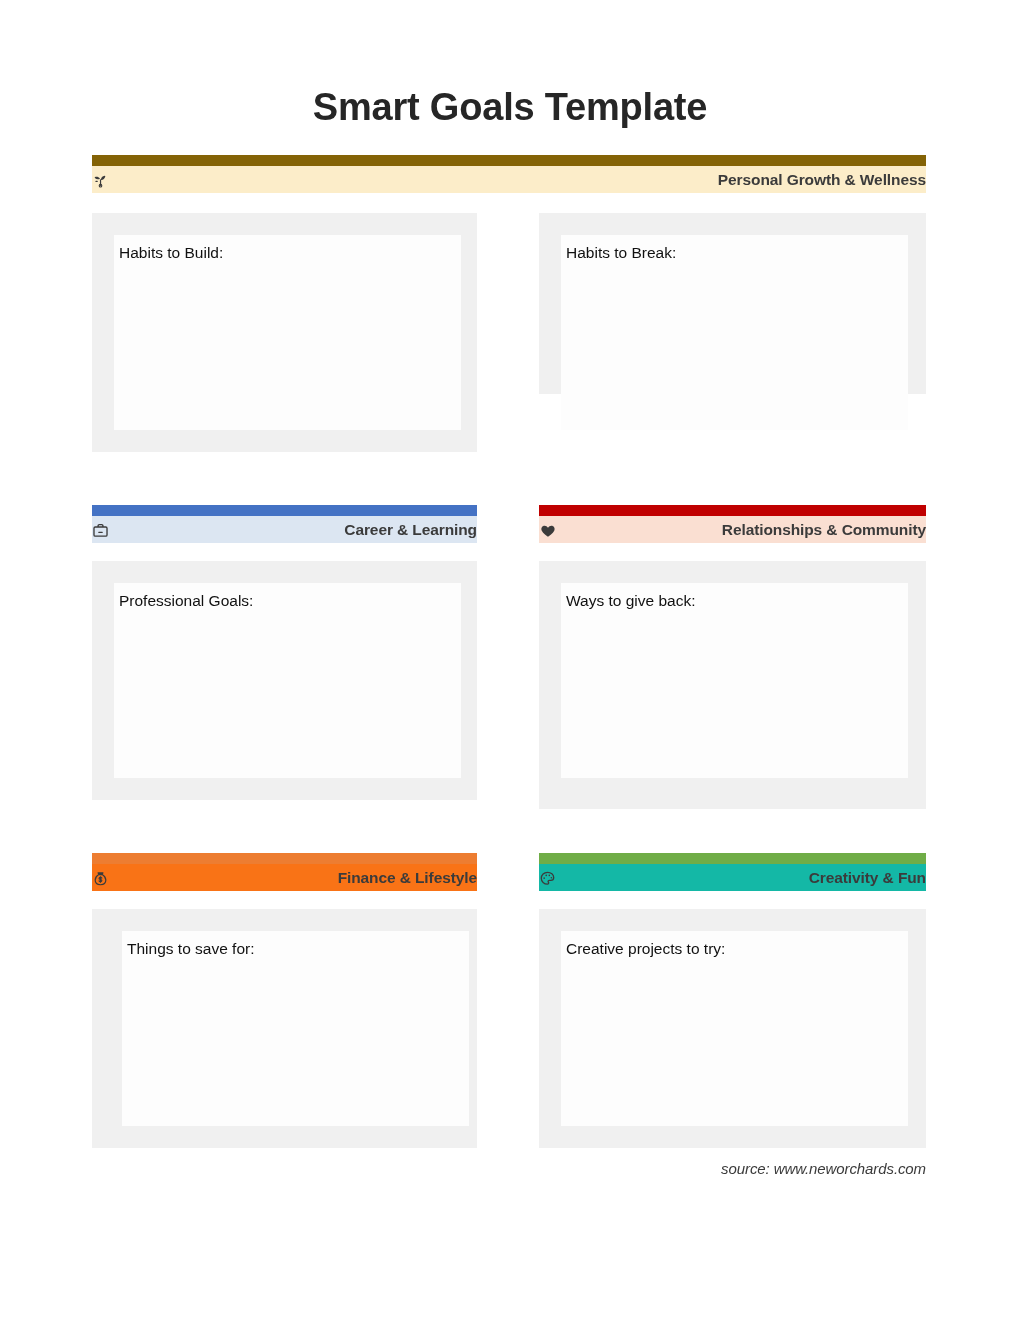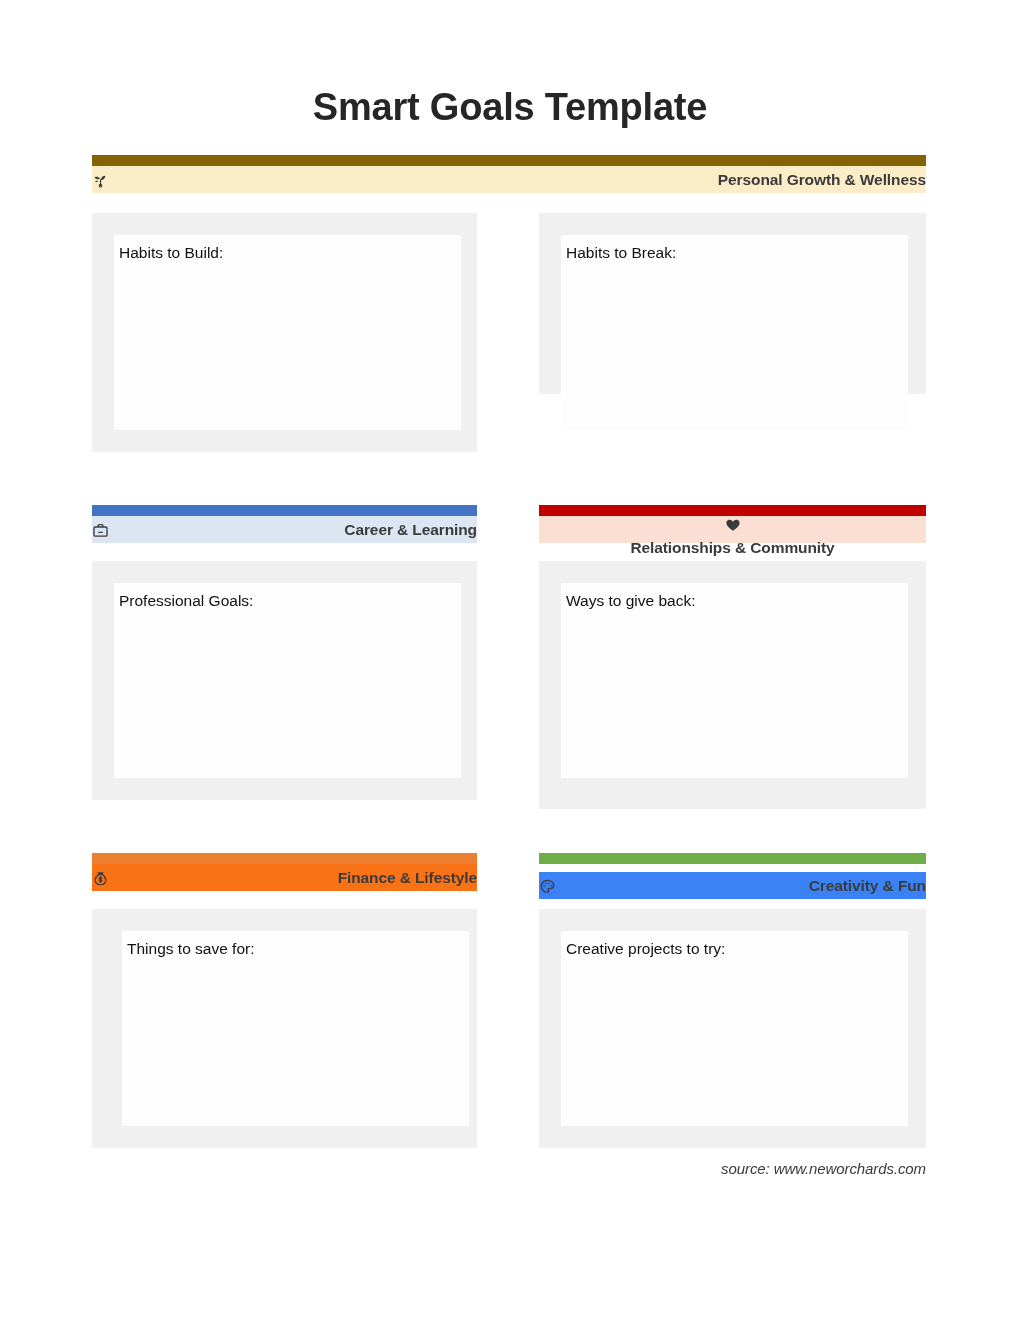--- a/index.html
+++ b/index.html
@@ -151,21 +151,21 @@
   </div>
 
   <div class="panel" style="left:92px; top:561px; width:385px; height:239px;">
     <div class="writebox" style="left:22px; top:22px; width:347px; height:195px;">
       <div class="writebox-label">Professional Goals:</div>
     </div>
   </div>
 
   <div class="sec-head" style="left:539px; top:505px; width:387px;">
     <div class="sec-bar" style="background:#C00000;"></div>
-    <div class="sec-band" style="background:#FADFD2;flex-direction:column;">
+    <div class="sec-band" style="background:#FADFD2;">
       <span class="sec-icon">
         <svg viewBox="0 0 24 24" width="16" height="16" fill="#3b3b3b" aria-hidden="true">
           <path d="M12 20.5s-7.8-4.9-9.5-9.3C1.1 7.4 3.3 4 6.9 4c2.1 0 3.9 1.2 5.1 3 1.2-1.8 3-3 5.1-3 3.6 0 5.8 3.4 4.4 7.2-1.7 4.4-9.5 9.3-9.5 9.3z"></path>
         </svg>
       </span>
       <span>Relationships &amp; Community</span>
     </div>
   </div>
 
   <div class="panel" style="left:539px; top:561px; width:387px; height:248px;">
@@ -190,21 +190,21 @@
   </div>
 
   <div class="panel" style="left:92px; top:909px; width:385px; height:239px;">
     <div class="writebox" style="left:30px; top:22px; width:347px; height:195px;">
       <div class="writebox-label">Things to save for:</div>
     </div>
   </div>
 
   <div class="sec-head" style="left:539px; top:853px; width:387px;">
     <div class="sec-bar" style="background:#70AD47;"></div>
-    <div class="sec-band" style="background:#3b82f6;margin-top:8px;">
+    <div class="sec-band" style="background:#14b8a6;">
       <span class="sec-icon">
         <svg viewBox="0 0 24 24" width="17" height="17" fill="none" stroke="#3b3b3b" stroke-width="1.8" aria-hidden="true">
           <path d="M12 3.2c-4.9 0-8.8 3.7-8.8 8.4 0 4.7 3.9 8.4 8.8 8.4.95 0 1.7-.72 1.7-1.6 0-.42-.17-.8-.44-1.08-.26-.28-.42-.64-.42-1.04 0-.88.76-1.6 1.7-1.6h2c2.35 0 4.25-1.8 4.25-4.04 0-4.0-3.9-7.44-8.79-7.44z"></path>
           <circle cx="7.3" cy="11.5" r="1.15" fill="#3b3b3b" stroke="none"></circle>
           <circle cx="10.2" cy="7.6" r="1.15" fill="#3b3b3b" stroke="none"></circle>
           <circle cx="14.6" cy="7.6" r="1.15" fill="#3b3b3b" stroke="none"></circle>
           <circle cx="17.5" cy="11.0" r="1.15" fill="#3b3b3b" stroke="none"></circle>
         </svg>
       </span>
       <span>Creativity &amp; Fun</span>

